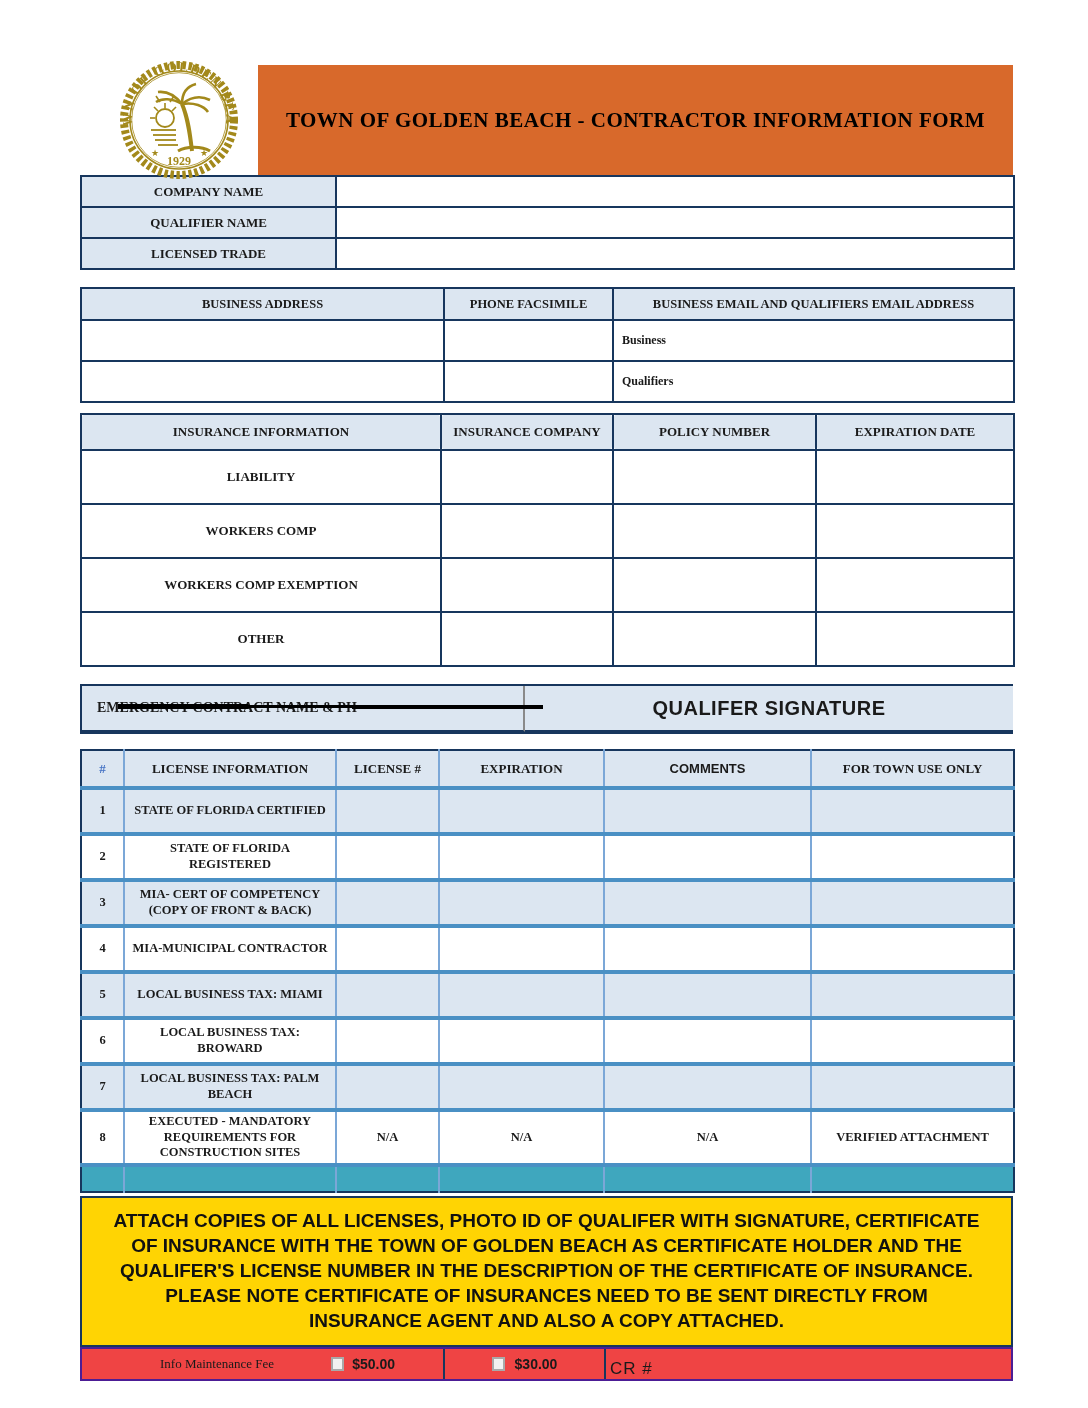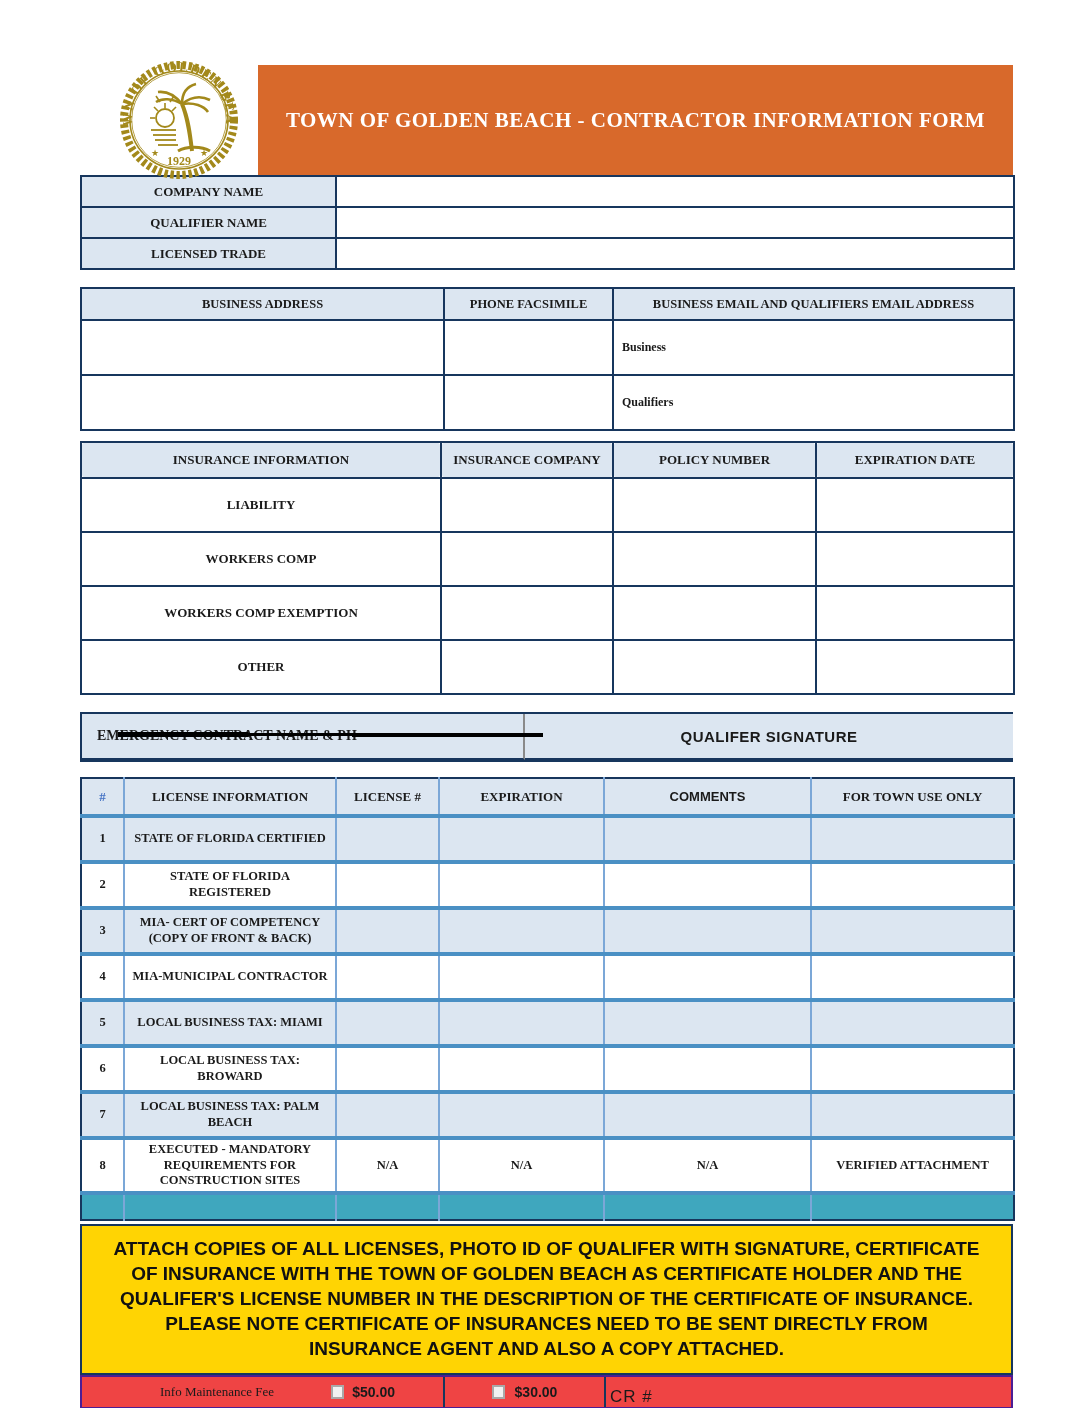--- a/index.html
+++ b/index.html
@@ -13,54 +13,54 @@
   .page { width:933px; margin-left:80px; padding-top:65px; }
 
   
   .header { position:relative; height:110px; margin-bottom:0; }
   .seal { position:absolute; left:28px; top:-7px; width:142px; height:124px; }
   .banner {
     margin-left:178px; height:110px; background:#d8692b;
     display:flex; align-items:center; justify-content:center;
   }
   .banner-title {
-    color:#ffffff; font-weight:bold; font-size:21px; letter-spacing:0.5px;
+    color:#000000; font-weight:bold; font-size:21px; letter-spacing:0.5px;
     font-family:"Liberation Serif", serif; text-align:center;
   }
 
   
   table { border-collapse:collapse; table-layout:fixed; width:933px; }
   td, th { overflow:hidden; }
   .navy-table td, .navy-table th { border:2px solid #17365d; }
   .lbl { background:#dce6f1; font-weight:bold; font-size:13px; text-align:center; }
   .val { background:#ffffff; }
 
   .t1 { margin-top:0; }
   .t1 td { height:31px; }
   .gap17 { height:17px; } .gap10 { height:10px; } .gap14 { height:17px; } .gap15 { height:15px; }
 
   .t2 th { height:32px; font-size:12.5px; }
   .t2 td { height:39px; }
-  .email-lbl { font-weight:bold; font-size:12px; vertical-align:top; padding:19px 8px; text-align:left; background:#fff; }
+  .email-lbl { font-weight:bold; font-size:12px; vertical-align:top; padding:12px 8px; text-align:left; background:#fff; }
 
   .t3 th { height:36px; font-size:13px;border-radius:6px; }
   .t3 td { height:54px; }
   .t3 .rowlbl { font-weight:bold; font-size:13px; text-align:center; background:#fff; }
 
   
   .em-grid { display:grid; grid-template-columns:443px 488px; border:2px solid #17365d; }
   .em-hd-left {
     background:#dce6f1; border-right:2px solid #8a8a8a; border-bottom:2px solid #17365d;
     height:46px; display:flex; align-items:center; padding-left:15px;
     font-weight:bold; font-size:14px;
   }
   .em-hd-right {
     background:#dce6f1; border-bottom:2px solid #17365d;
     display:flex; align-items:center; justify-content:center;
-    font-family:"Liberation Sans", sans-serif; font-weight:bold; font-size:15px; letter-spacing:0.5px;
+    font-family:"Liberation Sans", sans-serif; font-weight:bold; font-size:20px; letter-spacing:0.5px;
   }
   .em-left { border-right:2px solid #8a8a8a; background:#fff; }
   .em-row { display:flex; }
   .em-row-name { height:42px; border-bottom:3px solid #17365d; }
   .em-row-phone { height:27px; }
   .em-cell-lbl {
     width:54px; border-right:2px solid #17365d;
     display:flex; align-items:center; padding-left:4px;
     font-family:"Liberation Sans", sans-serif; font-weight:bold; font-size:12.5px;
   }

